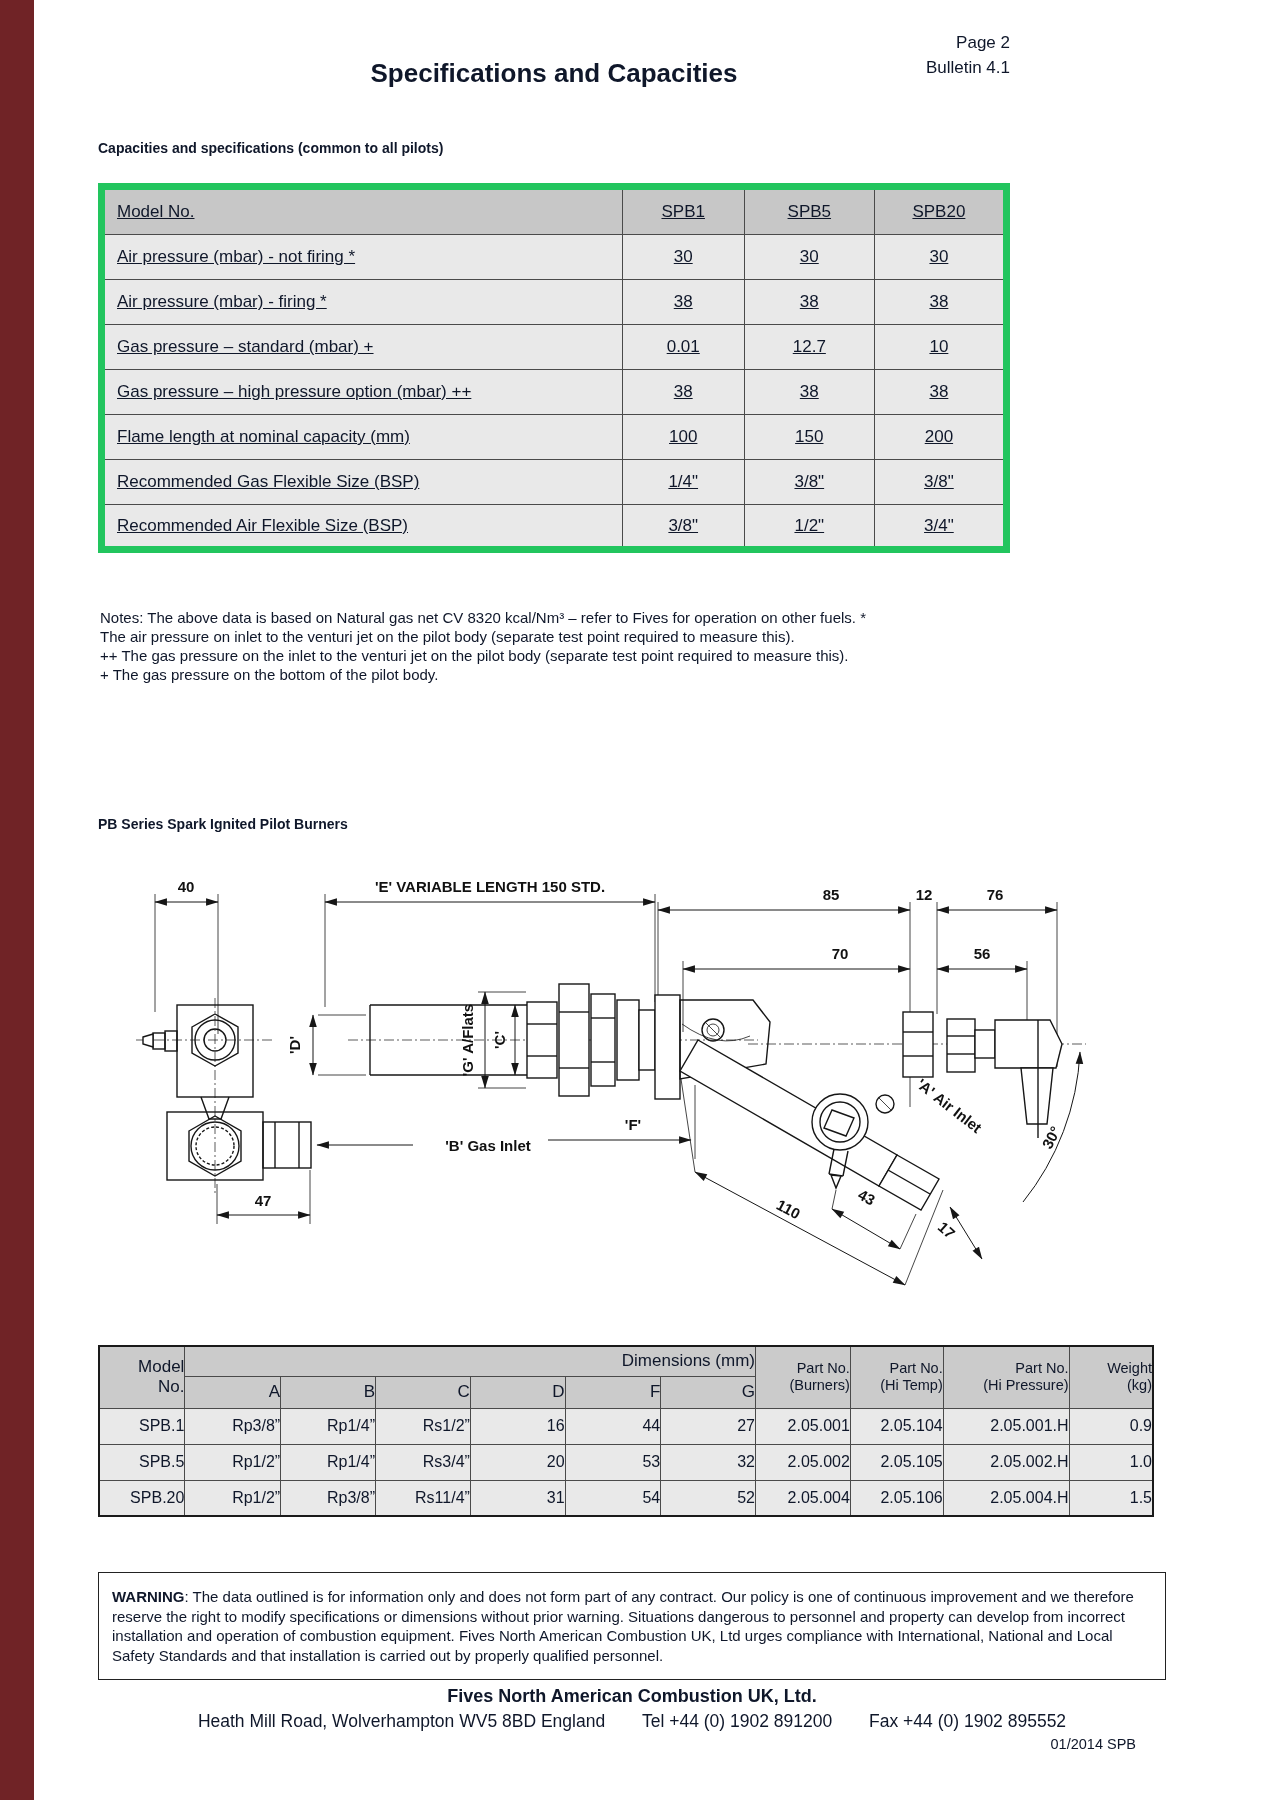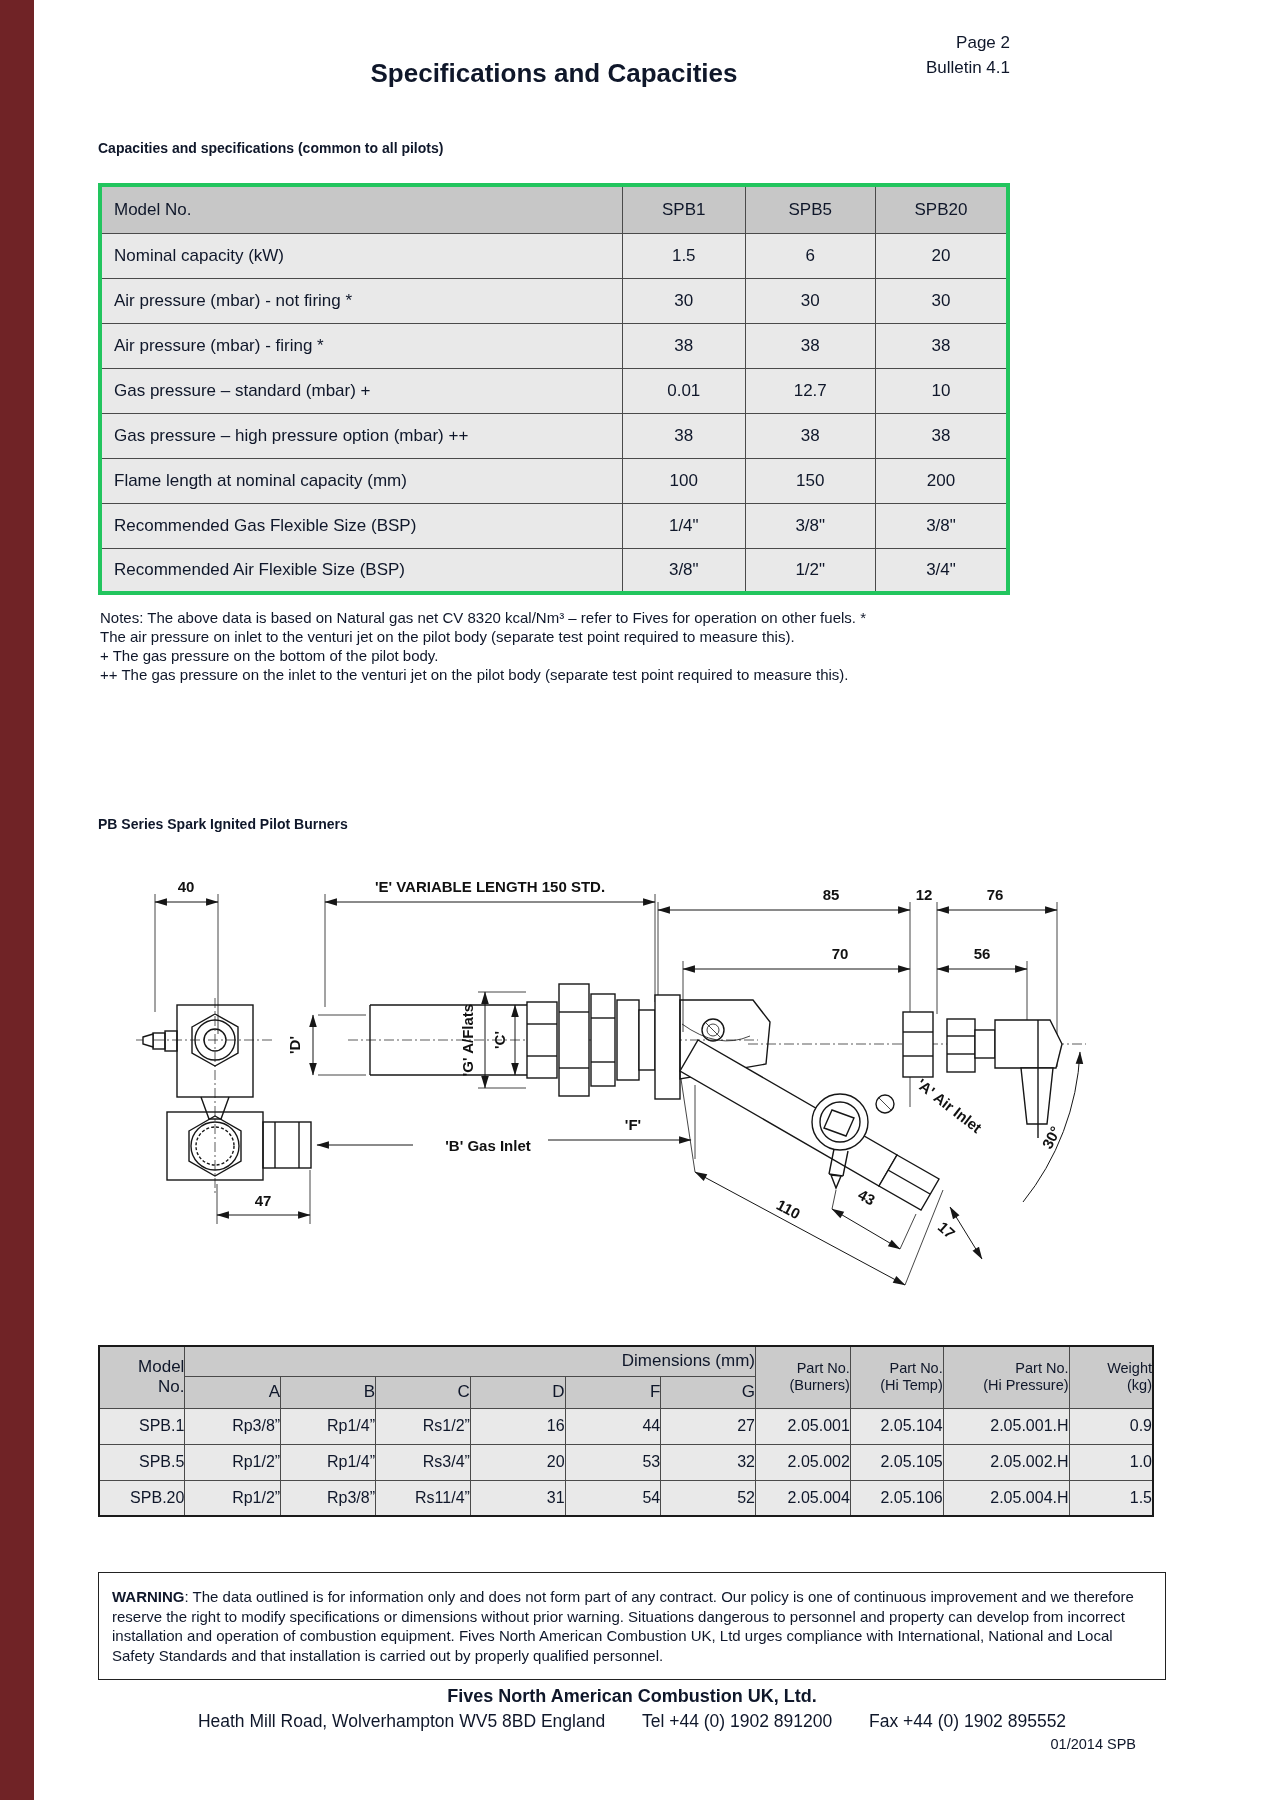--- a/index.html
+++ b/index.html
@@ -14,21 +14,21 @@
   .doc-title { position:absolute; left:98px; top:58px; width:912px; text-align:center;
     font-size:26px; font-weight:bold; }
   .h2 { position:absolute; left:98px; font-size:14px; font-weight:bold; }
   .h2-1 { top:140px; }
   .h2-2 { top:816px; }
 
   
   .spec-table { position:absolute; left:98px; top:183px; width:912px;
     border-collapse:collapse; font-size:17px; }
   .spec-table td, .spec-table th { border:1px solid #4a4a4a; }
-  .spec-table { border:4px solid #22c55e; }
+  .spec-table { border:7px solid #22c55e;text-decoration:underline; }
   .spec-table th { background:#c7c7c7; font-weight:normal; height:48px; }
   .spec-table td { background:#e9e9e9; height:45px; }
   .spec-table .lab { text-align:left; padding-left:12px; }
   .spec-table .val { text-align:center; }
 
   .notes { position:absolute; left:100px; top:608px; width:960px;
     font-size:15px; line-height:19px; }
 
   
   .diagram { position:absolute; left:98px; top:872px; }
@@ -86,26 +86,20 @@
         <col style="width:133px">
       </colgroup>
     <tbody>
         <tr>
       <th class="lab">Model No.</th>
       <th>SPB1</th>
       <th>SPB5</th>
       <th>SPB20</th>
     </tr>
     <tr>
-      <td class="lab">Nominal capacity (kW)</td>
-      <td class="val">1.5</td>
-      <td class="val">6</td>
-      <td class="val">20</td>
-    </tr>
-    <tr>
       <td class="lab">Air pressure (mbar) - not firing *</td>
       <td class="val">30</td>
       <td class="val">30</td>
       <td class="val">30</td>
     </tr>
     <tr>
       <td class="lab">Air pressure (mbar) - firing *</td>
       <td class="val">38</td>
       <td class="val">38</td>
       <td class="val">38</td>
@@ -139,22 +133,22 @@
       <td class="val">3/8"</td>
       <td class="val">1/2"</td>
       <td class="val">3/4"</td>
     </tr>
   </tbody>
     </table>
 
   <div class="notes">
     <div>Notes: The above data is based on Natural gas net CV 8320 kcal/Nm³ – refer to Fives for operation on other fuels. *</div>
     <div>The air pressure on inlet to the venturi jet on the pilot body (separate test point required to measure this).</div>
+    <div>++ The gas pressure on the inlet to the venturi jet on the pilot body (separate test point required to measure this).</div>
     <div>+ The gas pressure on the bottom of the pilot body.</div>
-    <div>++ The gas pressure on the inlet to the venturi jet on the pilot body (separate test point required to measure this).</div>
   </div>
 
   <div class="h2 h2-2">PB Series Spark Ignited Pilot Burners</div>
 
   <svg class="diagram" width="1060" height="430" viewBox="0 0 1060 430">
     <defs>
       <marker id="ah" viewBox="0 0 12 8" markerWidth="13" markerHeight="9" refX="11.5" refY="4" orient="auto-start-reverse" markerUnits="userSpaceOnUse">
         <path d="M0.5,0.5 L12,4 L0.5,7.5 Z" fill="#161616"></path>
       </marker>
     </defs>

